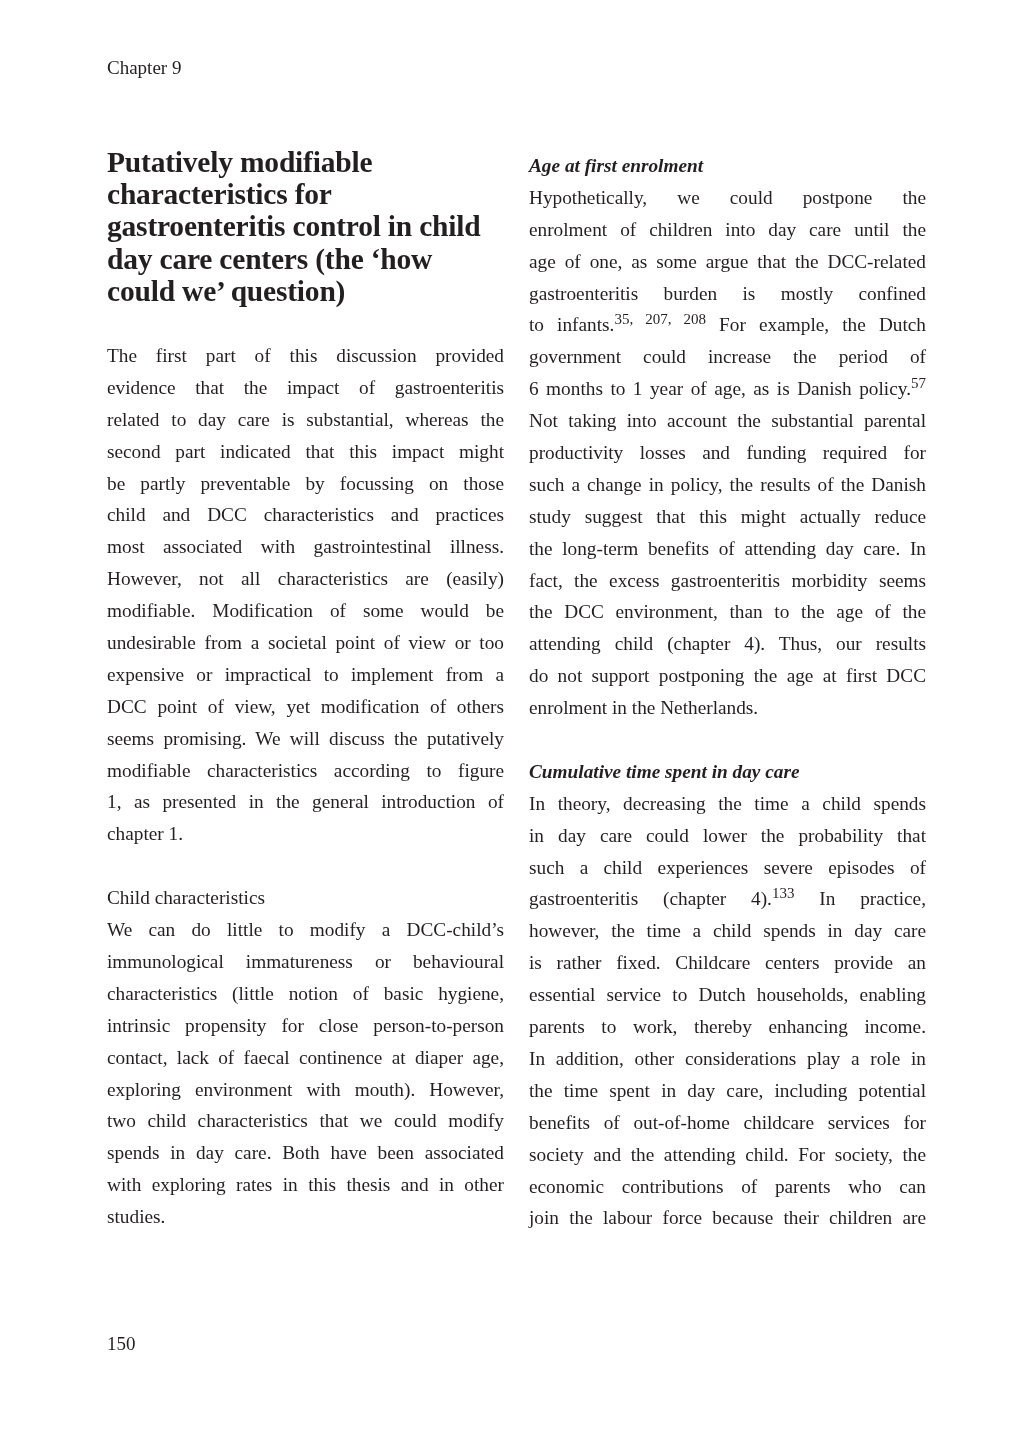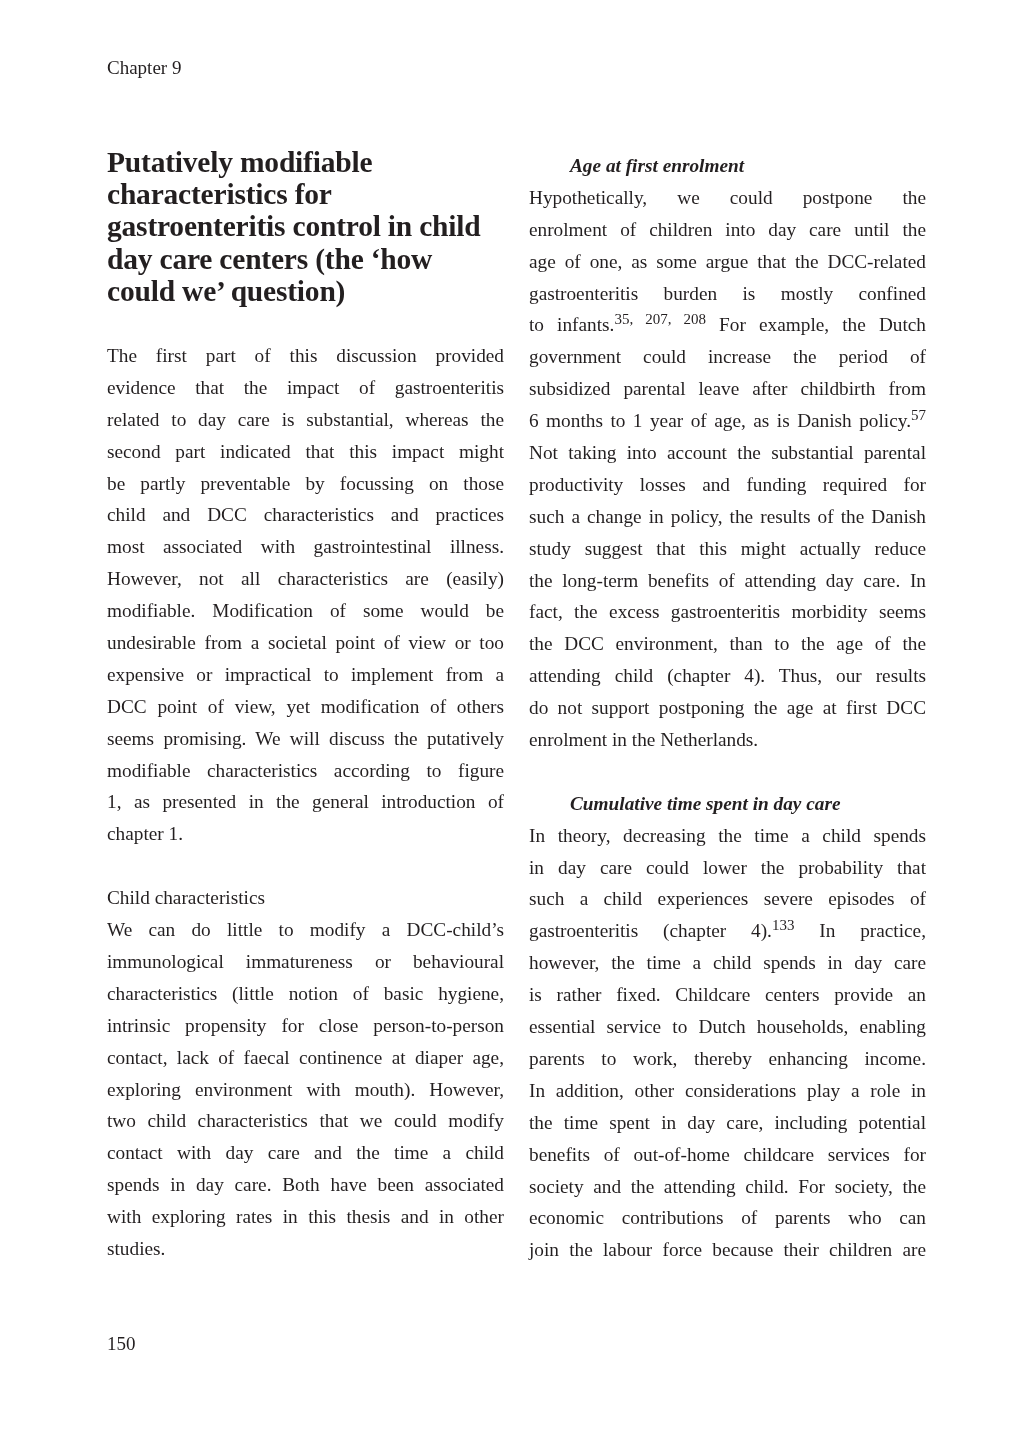--- a/index.html
+++ b/index.html
@@ -10,21 +10,21 @@
   .page-number { position: absolute; left: 107px; top: 1333px; font-size: 19px;
                  font-family: "Liberation Serif", serif; }
   .col { position: absolute; width: 397px; font-family: "Liberation Serif", serif; }
   .col-left { left: 107px; top: 146px; }
   .col-right { left: 529px; top: 150px; }
   .title { font-weight: bold; font-size: 29.5px; line-height: 32.2px; margin: 0; letter-spacing: -0.2px; }
   .line { font-size: 19.3px; line-height: 31.9px; height: 31.9px; white-space: nowrap;
           text-align: justify; text-align-last: justify; }
   .line.last { text-align-last: left; }
   .h-bold { font-weight: normal; text-align-last: left; }
-  .h-italic { font-weight: bold; font-style: italic; text-align-last: left; margin-left: 41px; }
+  .h-italic { font-weight: bold; font-style: italic; text-align-last: left; }
   .gap { height: 31.9px; }
   sup { font-size: 15px; vertical-align: 7px; line-height: 0; }
 </style>
 </head>
 <body>
 
 <div class="running-head">Chapter 9</div>
 
 <div class="col col-left">
   <h1 class="title" id="title">
@@ -56,37 +56,35 @@
   <div class="gap"></div>
   <div class="line h-bold">Child characteristics</div>
   <div id="childpara">
       <div class="line">We can do little to modify a DCC-child’s</div>
       <div class="line">immunological immatureness or behavioural</div>
       <div class="line">characteristics (little notion of basic hygiene,</div>
       <div class="line">intrinsic propensity for close person-to-person</div>
       <div class="line">contact, lack of faecal continence at diaper age,</div>
       <div class="line">exploring environment with mouth). However,</div>
       <div class="line">two child characteristics that we could modify</div>
-      <div class="line">contact with day care and the time a child</div>
       <div class="line">spends in day care. Both have been associated</div>
       <div class="line">with exploring rates in this thesis and in other</div>
       <div class="line last">studies.</div>
     </div>
 </div>
 
 <div class="col col-right">
   <div class="line h-italic">Age at first enrolment</div>
   <div id="sec1">
       <div class="line">Hypothetically, we could postpone the</div>
       <div class="line">enrolment of children into day care until the</div>
       <div class="line">age of one, as some argue that the DCC-related</div>
       <div class="line">gastroenteritis burden is mostly confined</div>
       <div class="line">to infants.<sup>35, 207, 208</sup> For example, the Dutch</div>
       <div class="line">government could increase the period of</div>
-      <div class="line">subsidized parental leave after childbirth from</div>
       <div class="line">6 months to 1 year of age, as is Danish policy.<sup>57</sup></div>
       <div class="line">Not taking into account the substantial parental</div>
       <div class="line">productivity losses and funding required for</div>
       <div class="line">such a change in policy, the results of the Danish</div>
       <div class="line">study suggest that this might actually reduce</div>
       <div class="line">the long-term benefits of attending day care. In</div>
       <div class="line">fact, the excess gastroenteritis morbidity seems</div>
       <div class="line">the DCC environment, than to the age of the</div>
       <div class="line">attending child (chapter 4). Thus, our results</div>
       <div class="line">do not support postponing the age at first DCC</div>

